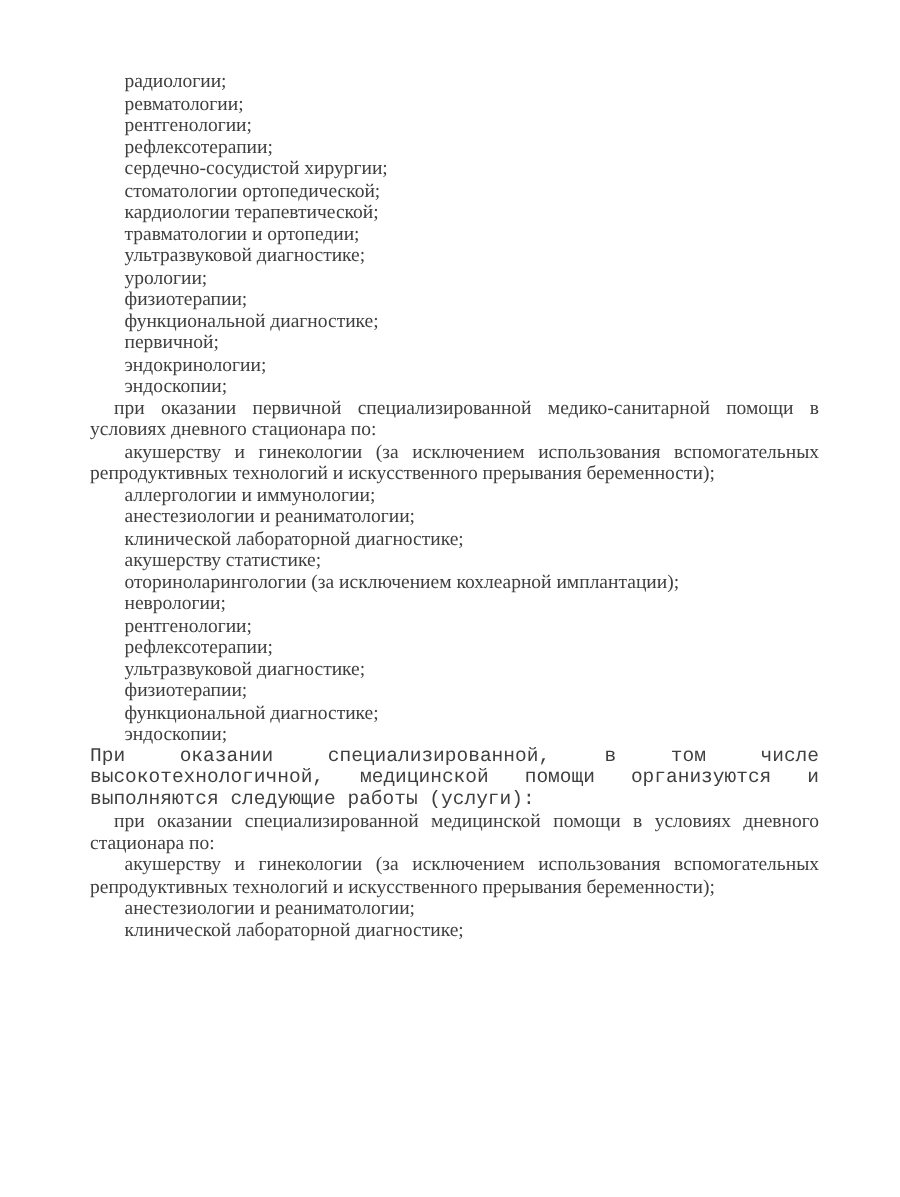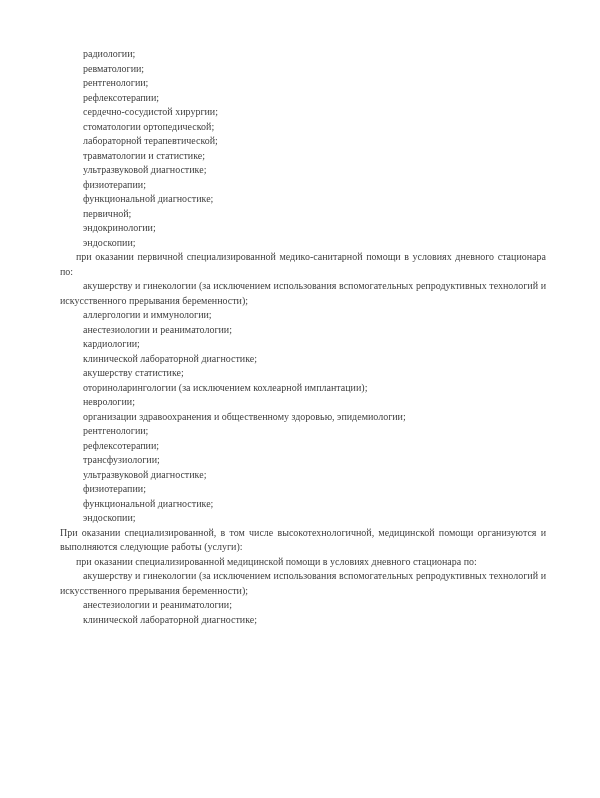--- a/index.html
+++ b/index.html
@@ -14,65 +14,63 @@
     background: #ffffff;
     overflow: hidden;
     box-sizing: border-box;
   }
   .doc-body {
     position: absolute;
     left: 60px;
     top: 47px;
     width: 486px;
     font-family: "Liberation Serif", "DejaVu Serif", serif;
-    font-size: 10px;
+    font-size: 13px;
     line-height: 14.5px;
     color: #3f3f3f;
     text-align: justify;
   }
   .ln {
     margin: 0;
     padding: 0;
   }
   .ln--item { text-indent: 23px; }
   .ln--sub  { text-indent: 16px; }
-  .ln--none { text-indent: 0; }
+  .ln--none { text-indent: 0; font-family: Liberation Mono, monospace; }
 </style>
 </head>
 <body>
 
 <div class="page">
   <div class="doc-body">
       <p class="ln ln--item">радиологии;</p>
       <p class="ln ln--item">ревматологии;</p>
       <p class="ln ln--item">рентгенологии;</p>
       <p class="ln ln--item">рефлексотерапии;</p>
       <p class="ln ln--item">сердечно-сосудистой хирургии;</p>
       <p class="ln ln--item">стоматологии ортопедической;</p>
-      <p class="ln ln--item">лабораторной терапевтической;</p>
-      <p class="ln ln--item">травматологии и статистике;</p>
+      <p class="ln ln--item">кардиологии терапевтической;</p>
+      <p class="ln ln--item">травматологии и ортопедии;</p>
       <p class="ln ln--item">ультразвуковой диагностике;</p>
+      <p class="ln ln--item">урологии;</p>
       <p class="ln ln--item">физиотерапии;</p>
       <p class="ln ln--item">функциональной диагностике;</p>
       <p class="ln ln--item">первичной;</p>
       <p class="ln ln--item">эндокринологии;</p>
       <p class="ln ln--item">эндоскопии;</p>
       <p class="ln ln--sub">при оказании первичной специализированной медико-санитарной помощи в условиях дневного стационара по:</p>
       <p class="ln ln--item">акушерству и гинекологии (за исключением использования вспомогательных репродуктивных технологий и искусственного прерывания беременности);</p>
       <p class="ln ln--item">аллергологии и иммунологии;</p>
       <p class="ln ln--item">анестезиологии и реаниматологии;</p>
-      <p class="ln ln--item">кардиологии;</p>
       <p class="ln ln--item">клинической лабораторной диагностике;</p>
       <p class="ln ln--item">акушерству статистике;</p>
       <p class="ln ln--item">оториноларингологии (за исключением кохлеарной имплантации);</p>
       <p class="ln ln--item">неврологии;</p>
-      <p class="ln ln--item">организации здравоохранения и общественному здоровью, эпидемиологии;</p>
       <p class="ln ln--item">рентгенологии;</p>
       <p class="ln ln--item">рефлексотерапии;</p>
-      <p class="ln ln--item">трансфузиологии;</p>
       <p class="ln ln--item">ультразвуковой диагностике;</p>
       <p class="ln ln--item">физиотерапии;</p>
       <p class="ln ln--item">функциональной диагностике;</p>
       <p class="ln ln--item">эндоскопии;</p>
       <p class="ln ln--none">При оказании специализированной, в том числе высокотехнологичной, медицинской помощи организуются и выполняются следующие работы (услуги):</p>
       <p class="ln ln--sub">при оказании специализированной медицинской помощи в условиях дневного стационара по:</p>
       <p class="ln ln--item">акушерству и гинекологии (за исключением использования вспомогательных репродуктивных технологий и искусственного прерывания беременности);</p>
       <p class="ln ln--item">анестезиологии и реаниматологии;</p>
       <p class="ln ln--item">клинической лабораторной диагностике;</p>
     </div>

